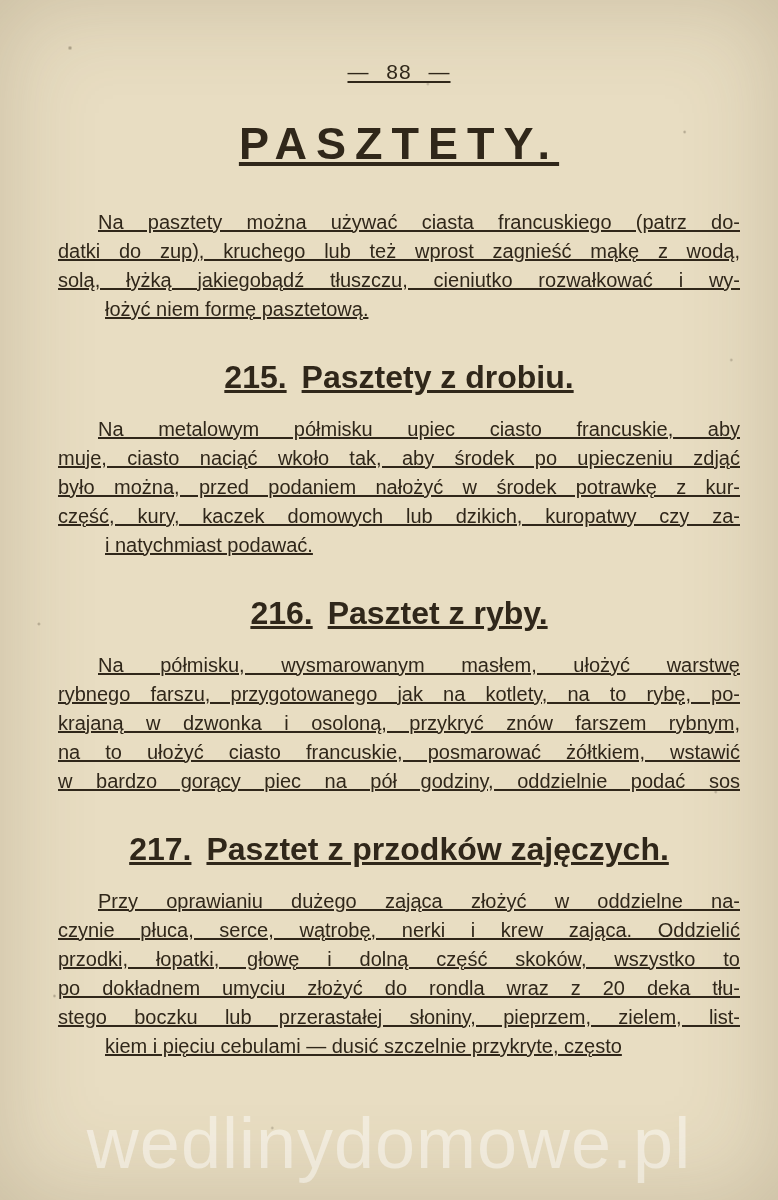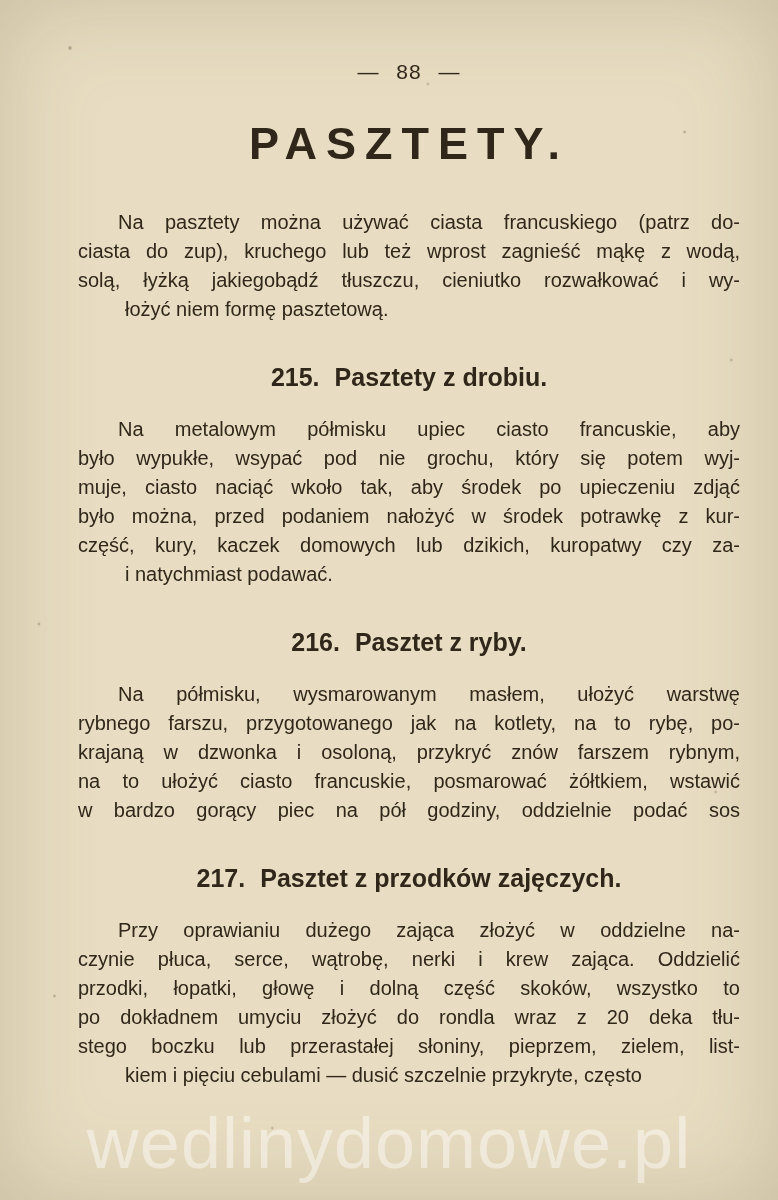--- a/index.html
+++ b/index.html
@@ -29,40 +29,41 @@
       radial-gradient(circle 1px   at 88% 11%, rgba(60,50,35,.38), transparent 2px),
       radial-gradient(circle 1.2px at 94% 30%, rgba(60,50,35,.32), transparent 2px),
       radial-gradient(circle 1px   at 5% 52%,  rgba(60,50,35,.38), transparent 2px),
       radial-gradient(circle 1.3px at 92% 66%, rgba(60,50,35,.32), transparent 2px),
       radial-gradient(circle 1px   at 7% 83%,  rgba(60,50,35,.38), transparent 2px),
       radial-gradient(circle 1px   at 55% 7%,  rgba(60,50,35,.30), transparent 2px),
       radial-gradient(circle 1px   at 35% 94%, rgba(60,50,35,.30), transparent 2px);
   }
   .text-column {
     position: relative;
-    padding: 60px 38px 0 78px;
+    padding: 60px 38px 0 58px;
+    text-decoration: underline;
   }
   .page-number {
     text-align: center;
     font-size: 21px;
     letter-spacing: 1px;
     word-spacing: 10px;
   }
   .page-title {
     margin: 34px 0 38px;
     text-align: center;
     font-size: 45px;
     font-weight: bold;
     letter-spacing: 9px;
     line-height: 1.15;
   }
   .heading {
     margin: 38px 0 23px;
     text-align: center;
-    font-size: 25px;
+    font-size: 32px;
     font-weight: bold;
     line-height: 30px;
   }
   .heading .heading-number {
     margin-right: 15px;
   }
   .paragraph {
     font-size: 20px;
     line-height: 29px;
   }
@@ -97,32 +98,31 @@
 
 <div class="page">
   <div class="text-column">
 
     <div class="page-number">— 88 —</div>
 
     <h1 class="page-title">PASZTETY.</h1>
 
     <div class="paragraph">
         <div class="text-line">Na pasztety można używać ciasta francuskiego (patrz do-</div>
-        <div class="text-line">ciasta do zup), kruchego lub też wprost zagnieść mąkę z wodą,</div>
+        <div class="text-line">datki do zup), kruchego lub też wprost zagnieść mąkę z wodą,</div>
         <div class="text-line">solą, łyżką jakiegobądź tłuszczu, cieniutko rozwałkować i wy-</div>
         <div class="text-line last-line">łożyć niem formę pasztetową.</div>
       </div>
 
     <div class="section">
       <h2 class="heading">
         <span class="heading-number">215.</span><span class="heading-title">Pasztety z drobiu.</span>
       </h2>
       <div class="paragraph">
           <div class="text-line">Na metalowym półmisku upiec ciasto francuskie, aby</div>
-          <div class="text-line">było wypukłe, wsypać pod nie grochu, który się potem wyj-</div>
           <div class="text-line">muje, ciasto naciąć wkoło tak, aby środek po upieczeniu zdjąć</div>
           <div class="text-line">było można, przed podaniem nałożyć w środek potrawkę z kur-</div>
           <div class="text-line">część, kury, kaczek domowych lub dzikich, kuropatwy czy za-</div>
           <div class="text-line last-line">i natychmiast podawać.</div>
         </div>
     </div>
 
     <div class="section">
       <h2 class="heading">
         <span class="heading-number">216.</span><span class="heading-title">Pasztet z ryby.</span>

